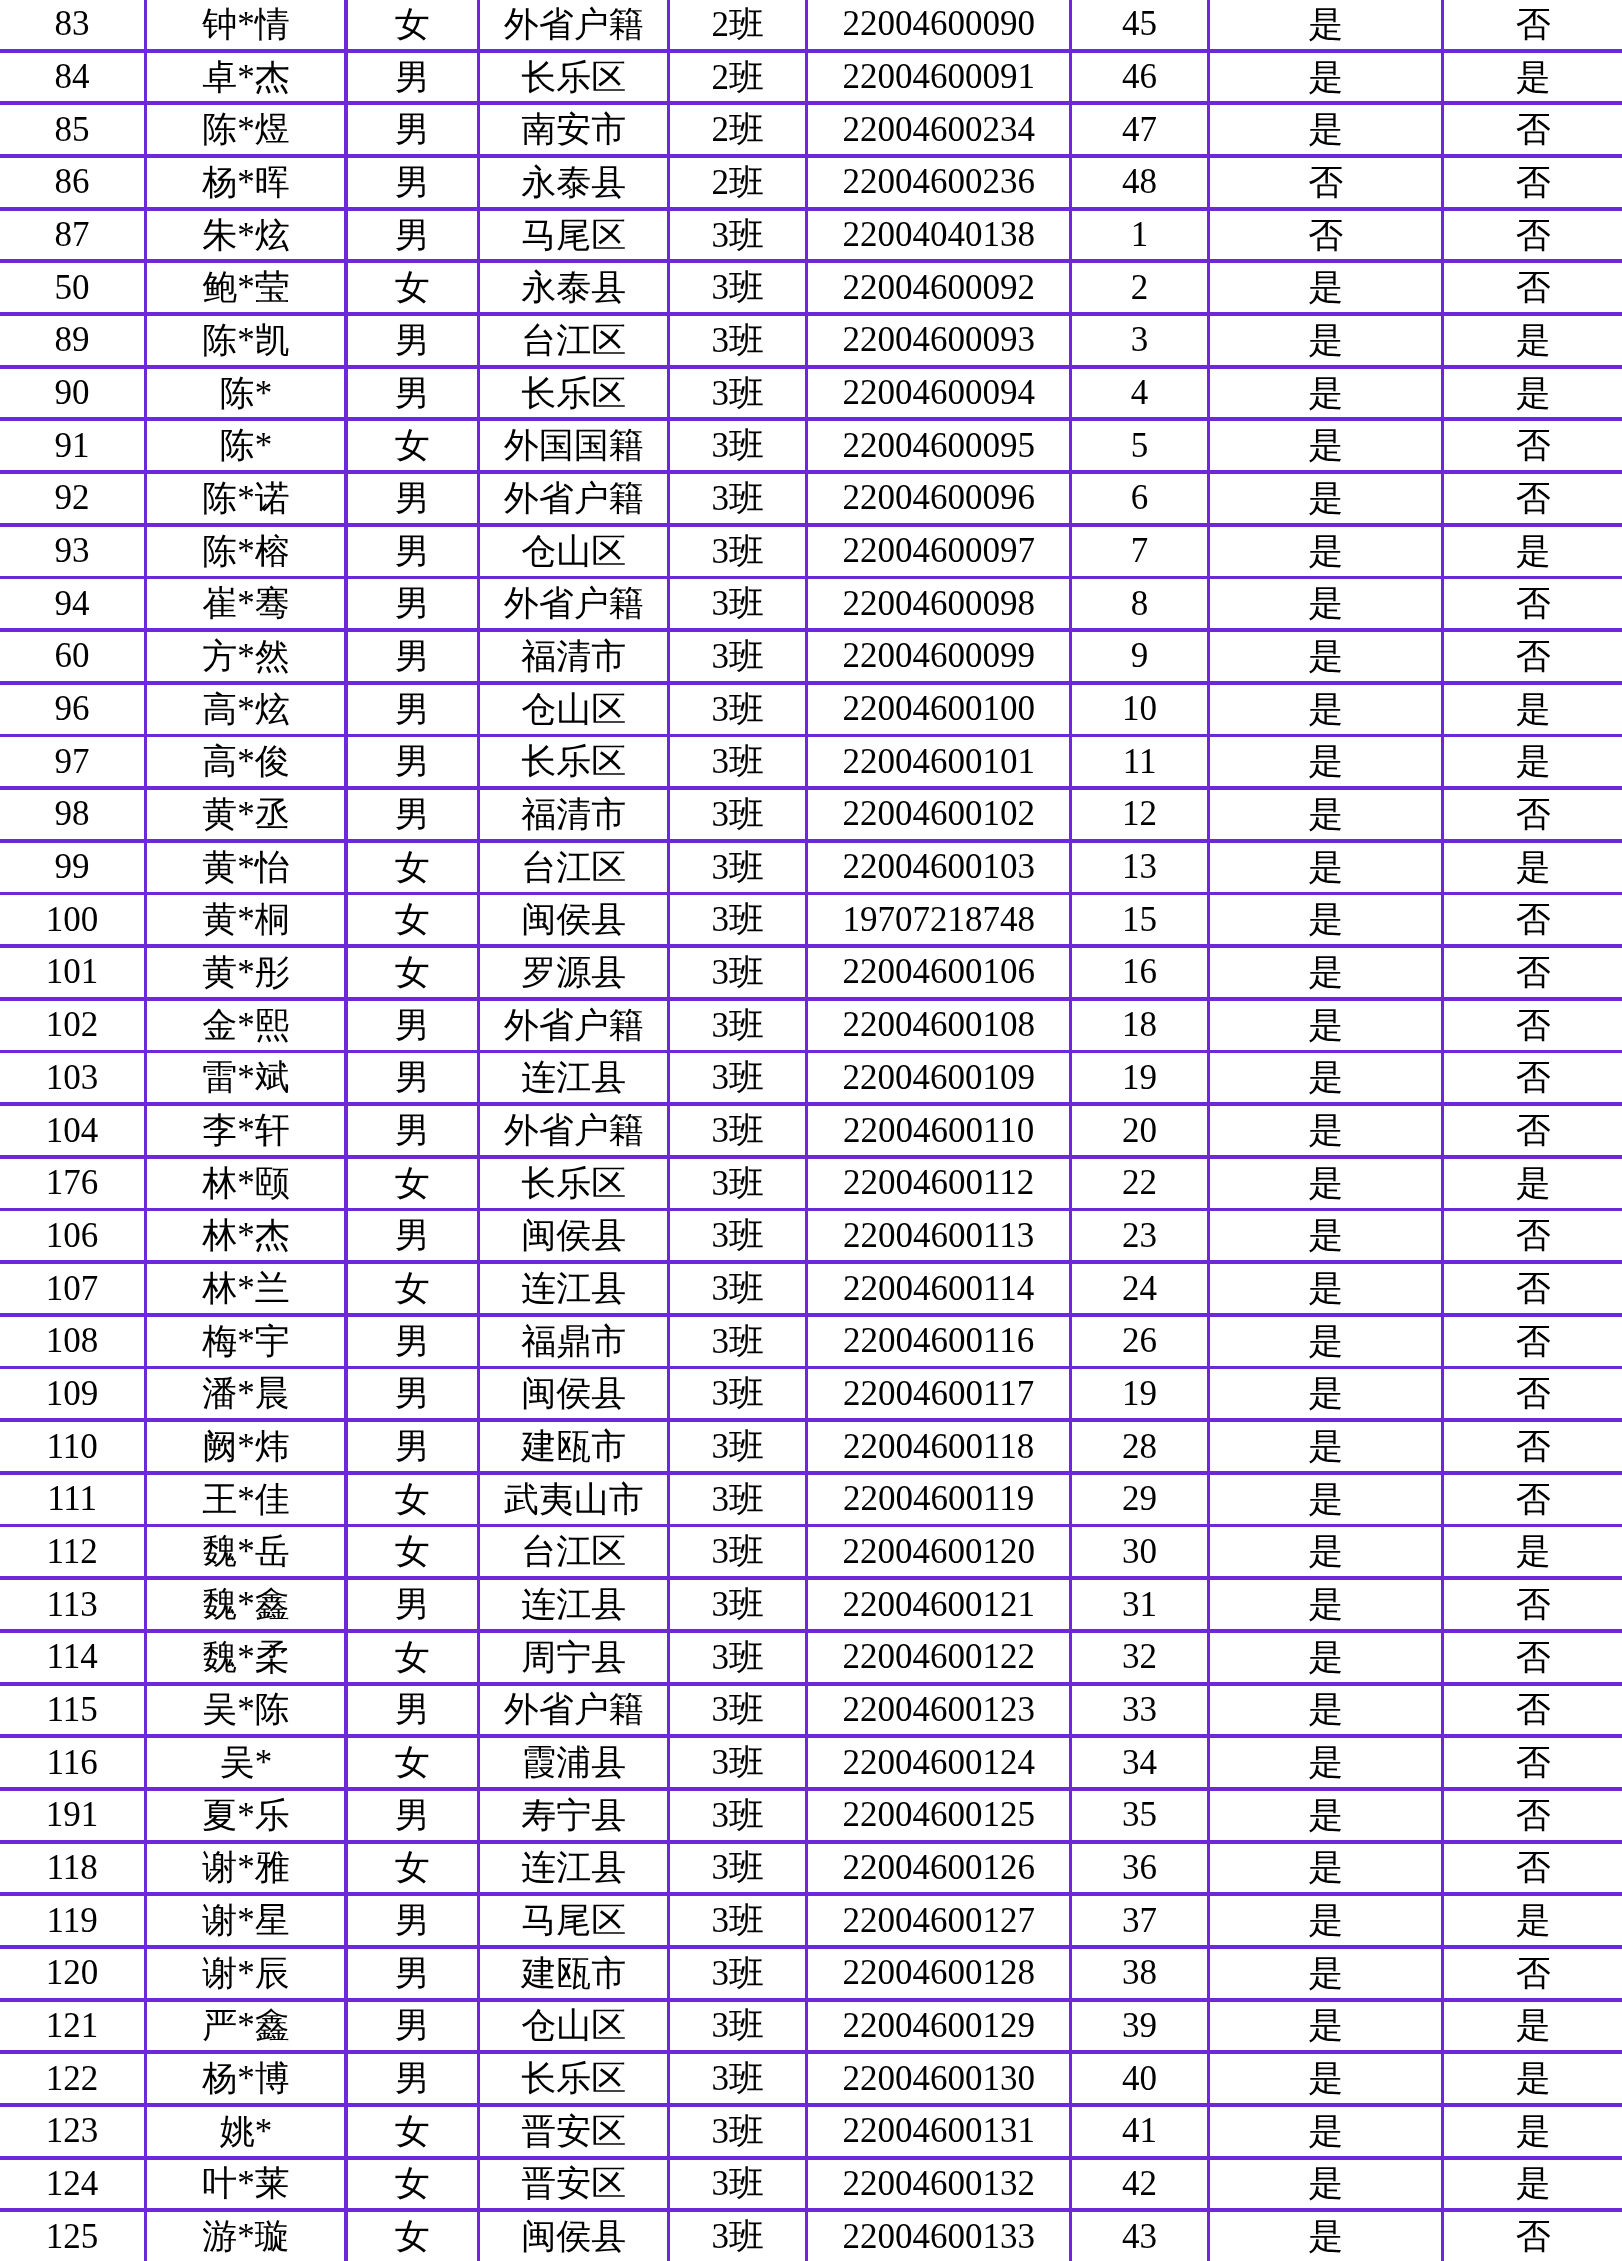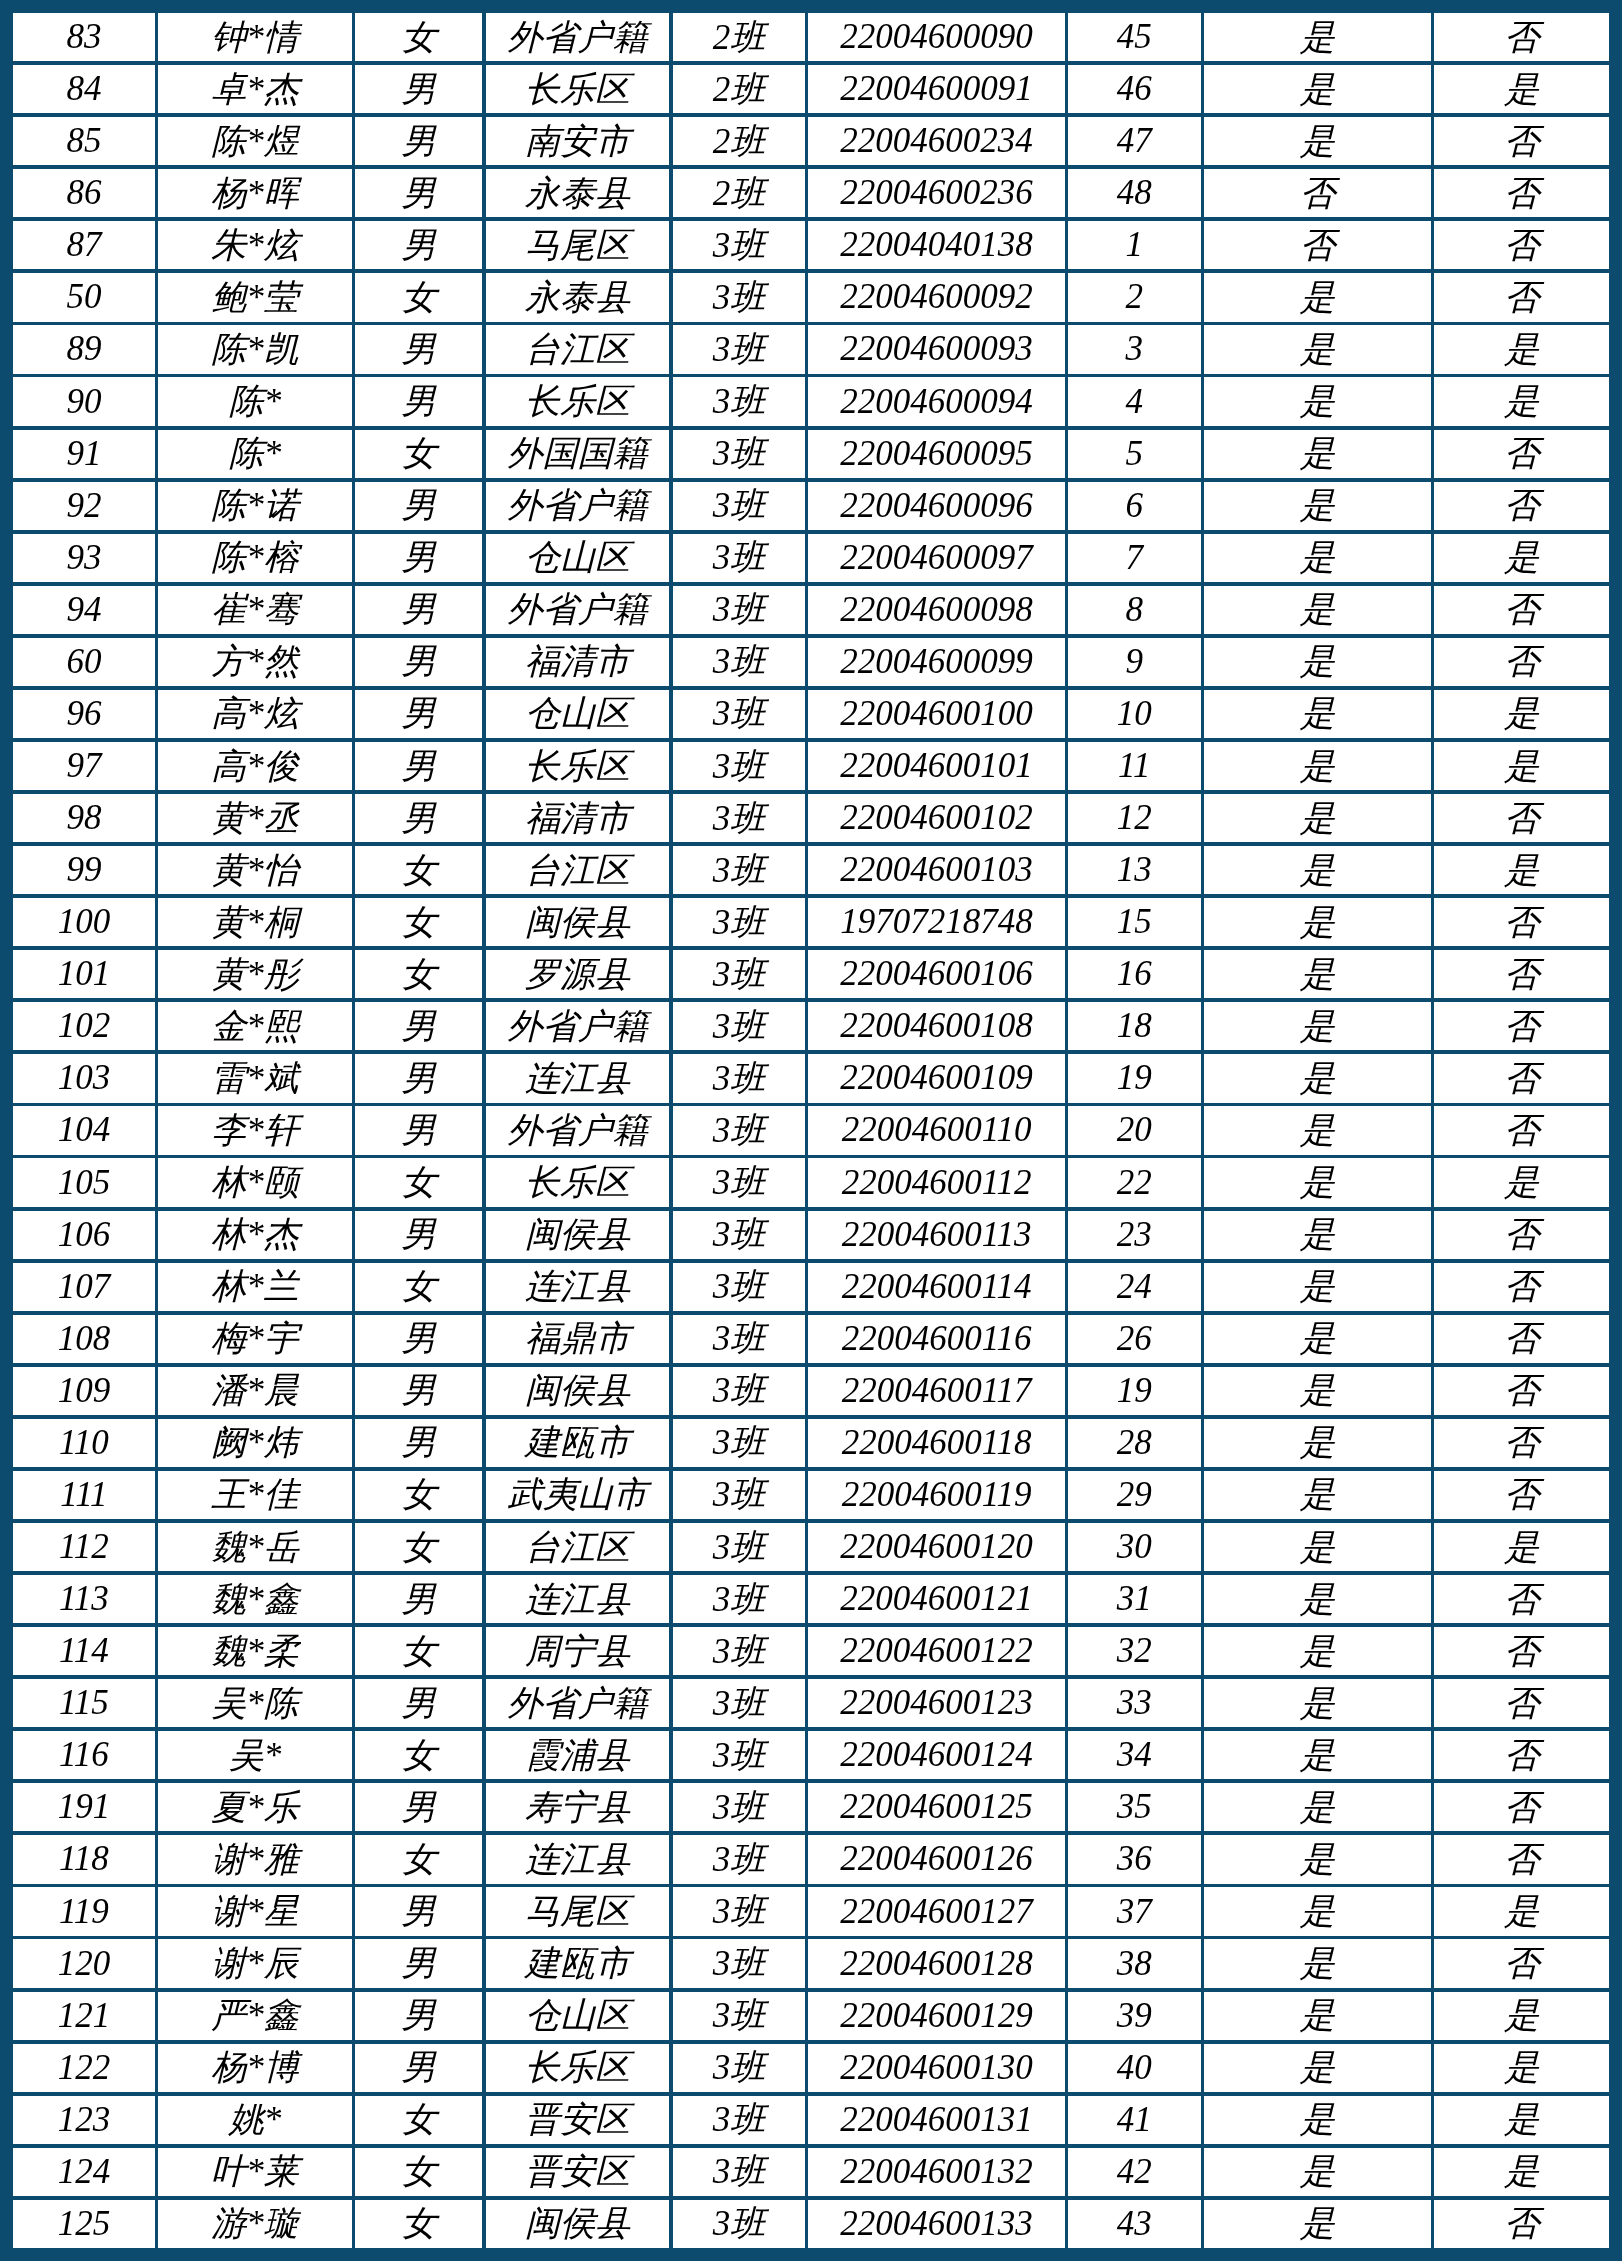--- a/index.html
+++ b/index.html
@@ -10,28 +10,27 @@
   .page {
     width: 1622px;
     height: 2261px;
     overflow: hidden;
     position: relative;
   }
   .grid {
     width: 100%;
     height: 100%;
     box-sizing: border-box;
-    background: #0c4a6e;
+    background: #6d28d9;
     display: grid;
     grid-template-columns: 186fr 254fr 167fr 241fr 174fr 336fr 174fr 298fr 229fr;
     grid-auto-rows: 1fr;
     row-gap: 3.9px;
     column-gap: 3.2px;
-    padding: 13px;
-    font-style: italic;
+    padding: 0;
   }
   .trow { display: contents; }
   .cell {
     background: #ffffff;
     display: flex;
     align-items: center;
     justify-content: center;
     font-family: "Liberation Serif", "DejaVu Serif", serif;
     font-size: 35px;
     color: #000000;
@@ -59,21 +58,21 @@
       <div class="trow"><div class="cell">60</div><div class="cell">方*然</div><div class="cell">男</div><div class="cell">福清市</div><div class="cell">3班</div><div class="cell">22004600099</div><div class="cell">9</div><div class="cell">是</div><div class="cell">否</div></div>
       <div class="trow"><div class="cell">96</div><div class="cell">高*炫</div><div class="cell">男</div><div class="cell">仓山区</div><div class="cell">3班</div><div class="cell">22004600100</div><div class="cell">10</div><div class="cell">是</div><div class="cell">是</div></div>
       <div class="trow"><div class="cell">97</div><div class="cell">高*俊</div><div class="cell">男</div><div class="cell">长乐区</div><div class="cell">3班</div><div class="cell">22004600101</div><div class="cell">11</div><div class="cell">是</div><div class="cell">是</div></div>
       <div class="trow"><div class="cell">98</div><div class="cell">黄*丞</div><div class="cell">男</div><div class="cell">福清市</div><div class="cell">3班</div><div class="cell">22004600102</div><div class="cell">12</div><div class="cell">是</div><div class="cell">否</div></div>
       <div class="trow"><div class="cell">99</div><div class="cell">黄*怡</div><div class="cell">女</div><div class="cell">台江区</div><div class="cell">3班</div><div class="cell">22004600103</div><div class="cell">13</div><div class="cell">是</div><div class="cell">是</div></div>
       <div class="trow"><div class="cell">100</div><div class="cell">黄*桐</div><div class="cell">女</div><div class="cell">闽侯县</div><div class="cell">3班</div><div class="cell">19707218748</div><div class="cell">15</div><div class="cell">是</div><div class="cell">否</div></div>
       <div class="trow"><div class="cell">101</div><div class="cell">黄*彤</div><div class="cell">女</div><div class="cell">罗源县</div><div class="cell">3班</div><div class="cell">22004600106</div><div class="cell">16</div><div class="cell">是</div><div class="cell">否</div></div>
       <div class="trow"><div class="cell">102</div><div class="cell">金*熙</div><div class="cell">男</div><div class="cell">外省户籍</div><div class="cell">3班</div><div class="cell">22004600108</div><div class="cell">18</div><div class="cell">是</div><div class="cell">否</div></div>
       <div class="trow"><div class="cell">103</div><div class="cell">雷*斌</div><div class="cell">男</div><div class="cell">连江县</div><div class="cell">3班</div><div class="cell">22004600109</div><div class="cell">19</div><div class="cell">是</div><div class="cell">否</div></div>
       <div class="trow"><div class="cell">104</div><div class="cell">李*轩</div><div class="cell">男</div><div class="cell">外省户籍</div><div class="cell">3班</div><div class="cell">22004600110</div><div class="cell">20</div><div class="cell">是</div><div class="cell">否</div></div>
-      <div class="trow"><div class="cell">105</div><div class="cell">林*颐</div><div class="cell">女</div><div class="cell">长乐区</div><div class="cell">3班</div><div class="cell">22004600112</div><div class="cell">22</div><div class="cell">是</div><div class="cell">是</div></div>
+      <div class="trow"><div class="cell">176</div><div class="cell">林*颐</div><div class="cell">女</div><div class="cell">长乐区</div><div class="cell">3班</div><div class="cell">22004600112</div><div class="cell">22</div><div class="cell">是</div><div class="cell">是</div></div>
       <div class="trow"><div class="cell">106</div><div class="cell">林*杰</div><div class="cell">男</div><div class="cell">闽侯县</div><div class="cell">3班</div><div class="cell">22004600113</div><div class="cell">23</div><div class="cell">是</div><div class="cell">否</div></div>
       <div class="trow"><div class="cell">107</div><div class="cell">林*兰</div><div class="cell">女</div><div class="cell">连江县</div><div class="cell">3班</div><div class="cell">22004600114</div><div class="cell">24</div><div class="cell">是</div><div class="cell">否</div></div>
       <div class="trow"><div class="cell">108</div><div class="cell">梅*宇</div><div class="cell">男</div><div class="cell">福鼎市</div><div class="cell">3班</div><div class="cell">22004600116</div><div class="cell">26</div><div class="cell">是</div><div class="cell">否</div></div>
       <div class="trow"><div class="cell">109</div><div class="cell">潘*晨</div><div class="cell">男</div><div class="cell">闽侯县</div><div class="cell">3班</div><div class="cell">22004600117</div><div class="cell">19</div><div class="cell">是</div><div class="cell">否</div></div>
       <div class="trow"><div class="cell">110</div><div class="cell">阙*炜</div><div class="cell">男</div><div class="cell">建瓯市</div><div class="cell">3班</div><div class="cell">22004600118</div><div class="cell">28</div><div class="cell">是</div><div class="cell">否</div></div>
       <div class="trow"><div class="cell">111</div><div class="cell">王*佳</div><div class="cell">女</div><div class="cell">武夷山市</div><div class="cell">3班</div><div class="cell">22004600119</div><div class="cell">29</div><div class="cell">是</div><div class="cell">否</div></div>
       <div class="trow"><div class="cell">112</div><div class="cell">魏*岳</div><div class="cell">女</div><div class="cell">台江区</div><div class="cell">3班</div><div class="cell">22004600120</div><div class="cell">30</div><div class="cell">是</div><div class="cell">是</div></div>
       <div class="trow"><div class="cell">113</div><div class="cell">魏*鑫</div><div class="cell">男</div><div class="cell">连江县</div><div class="cell">3班</div><div class="cell">22004600121</div><div class="cell">31</div><div class="cell">是</div><div class="cell">否</div></div>
       <div class="trow"><div class="cell">114</div><div class="cell">魏*柔</div><div class="cell">女</div><div class="cell">周宁县</div><div class="cell">3班</div><div class="cell">22004600122</div><div class="cell">32</div><div class="cell">是</div><div class="cell">否</div></div>
       <div class="trow"><div class="cell">115</div><div class="cell">吴*陈</div><div class="cell">男</div><div class="cell">外省户籍</div><div class="cell">3班</div><div class="cell">22004600123</div><div class="cell">33</div><div class="cell">是</div><div class="cell">否</div></div>

